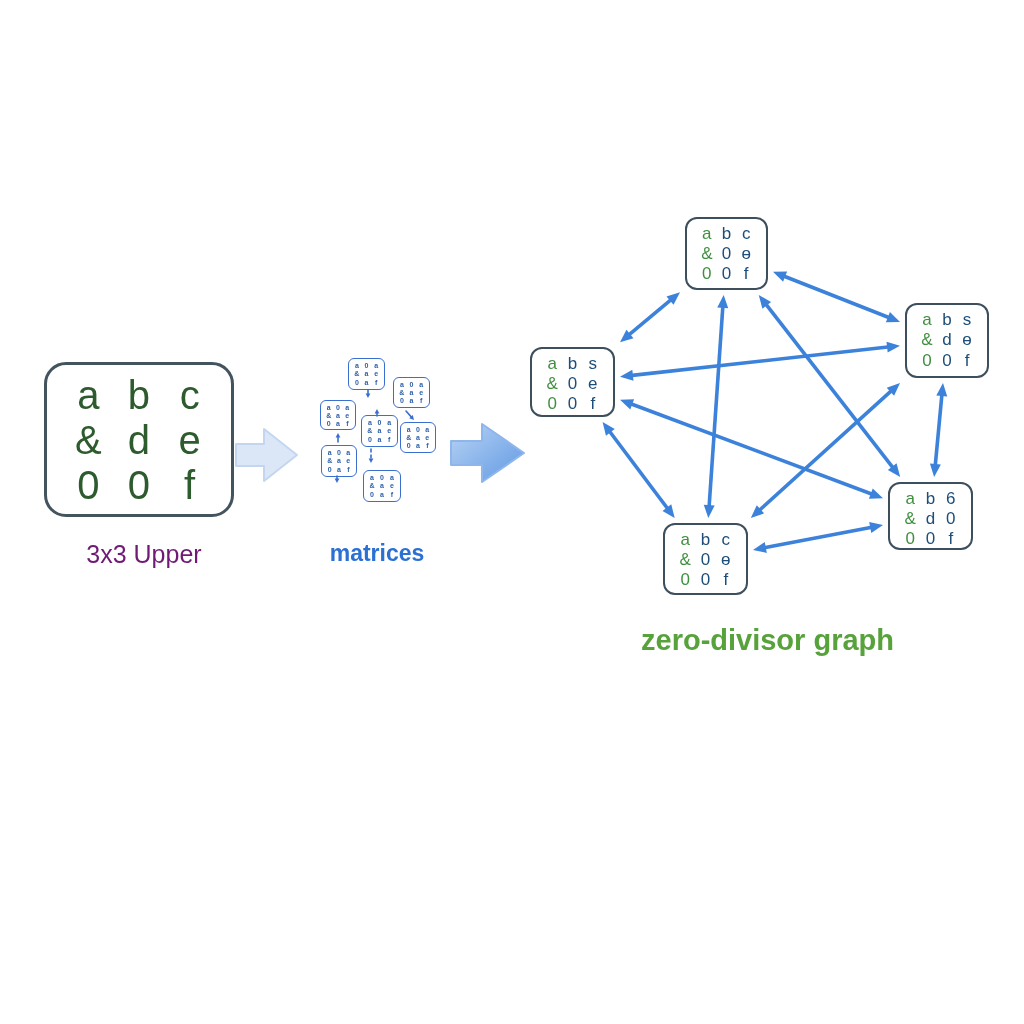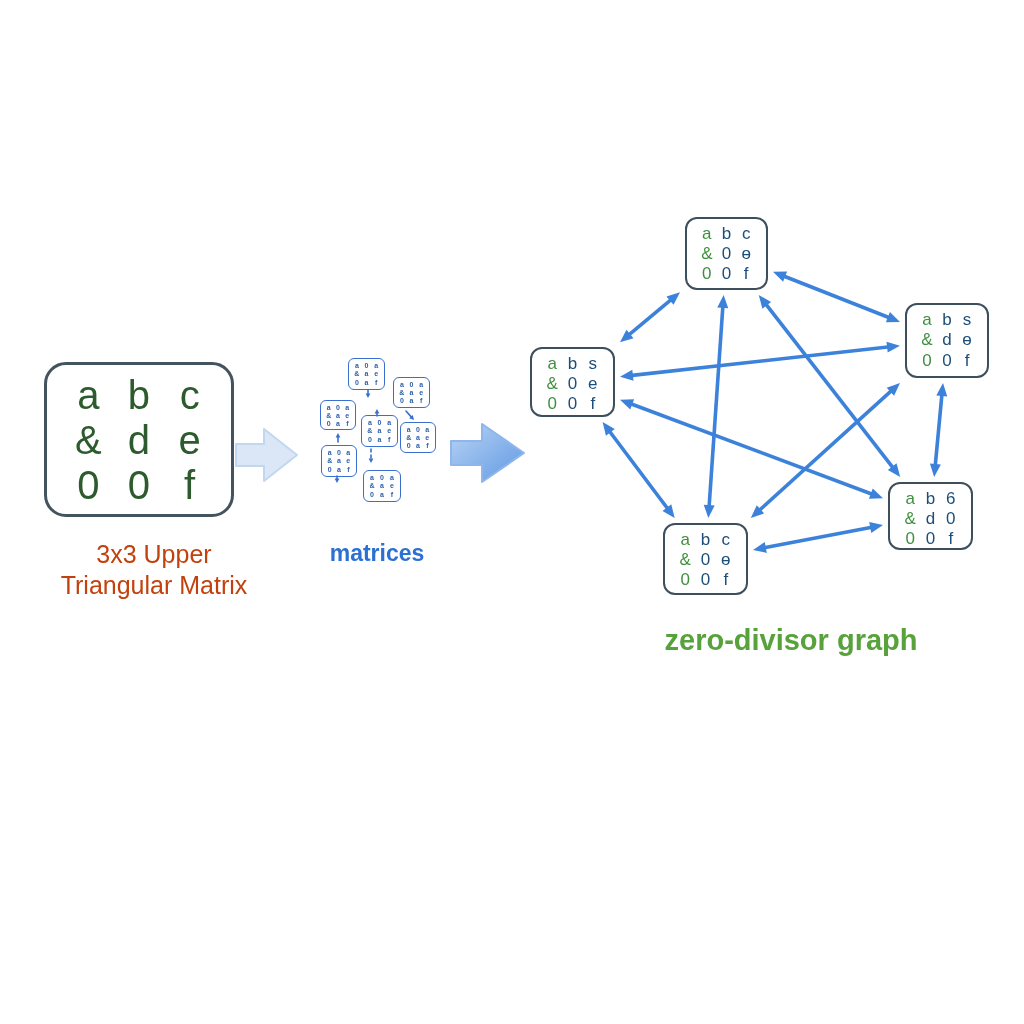--- a/index.html
+++ b/index.html
@@ -10,27 +10,27 @@
   
   .big-matrix {
     left:44px; top:362px; width:190px; height:155px;
     border:3px solid #44545f; border-radius:22px; background:#fff;
     display:grid; grid-template-columns:repeat(3,1fr); grid-template-rows:repeat(3,1fr);
     box-sizing:border-box; padding:8px 16px;
   }
   .big-matrix span { display:flex; align-items:center; justify-content:center;
     font-size:40px; color:#2d5b2d; font-weight:500; }
 
-  .caption { left:24px; top:539px; width:260px; text-align:center;
-    font-size:25px; line-height:31px; color:#c2410c; }
+  .caption { left:14px; top:539px; width:260px; text-align:center;
+    font-size:25px; line-height:31px; color:#701a75; }
 
   .mid-label { left:277px; top:540px; width:200px; text-align:center;
     font-size:23px; font-weight:600; color:#2b70d3; }
 
-  .zdg-label { left:641px; top:624px; width:300px; text-align:center;
+  .zdg-label { left:641px; top:624px; width:300px; 
     font-size:29px; font-weight:600; color:#58a23c; }
 
   
   .smbox { position:absolute; border:1.5px solid #3a6fd0; border-radius:6px; background:#fff;
     display:grid; grid-template-columns:repeat(3,1fr); grid-template-rows:repeat(3,1fr);
     box-sizing:border-box; padding:2px 3px; }
   .smbox span { display:flex; align-items:center; justify-content:center;
     font-size:7px; font-weight:700; color:#2b5fa8; }
 
   
@@ -55,21 +55,20 @@
     <span>&amp;</span>
     <span>d</span>
     <span>e</span>
     <span>0</span>
     <span>0</span>
     <span>f</span>
   </div>
 
   <div class="abs caption">
     <div>3x3 Upper</div>
-    <div>Triangular Matrix</div>
   </div>
 
   <svg class="layer" width="1024" height="1024">
     <defs>
       <linearGradient id="arrowGrad" x1="0" y1="0" x2="1" y2="1">
         <stop offset="0" stop-color="#b9d4f4"></stop>
         <stop offset="1" stop-color="#5f98e3"></stop>
       </linearGradient>
     </defs>
     <polygon points="236,444 264,444 264,429 297,455 264,481 264,466 236,466" fill="#dbe7f7" stroke="#c3d6f0" stroke-width="2" stroke-linejoin="round"></polygon>

